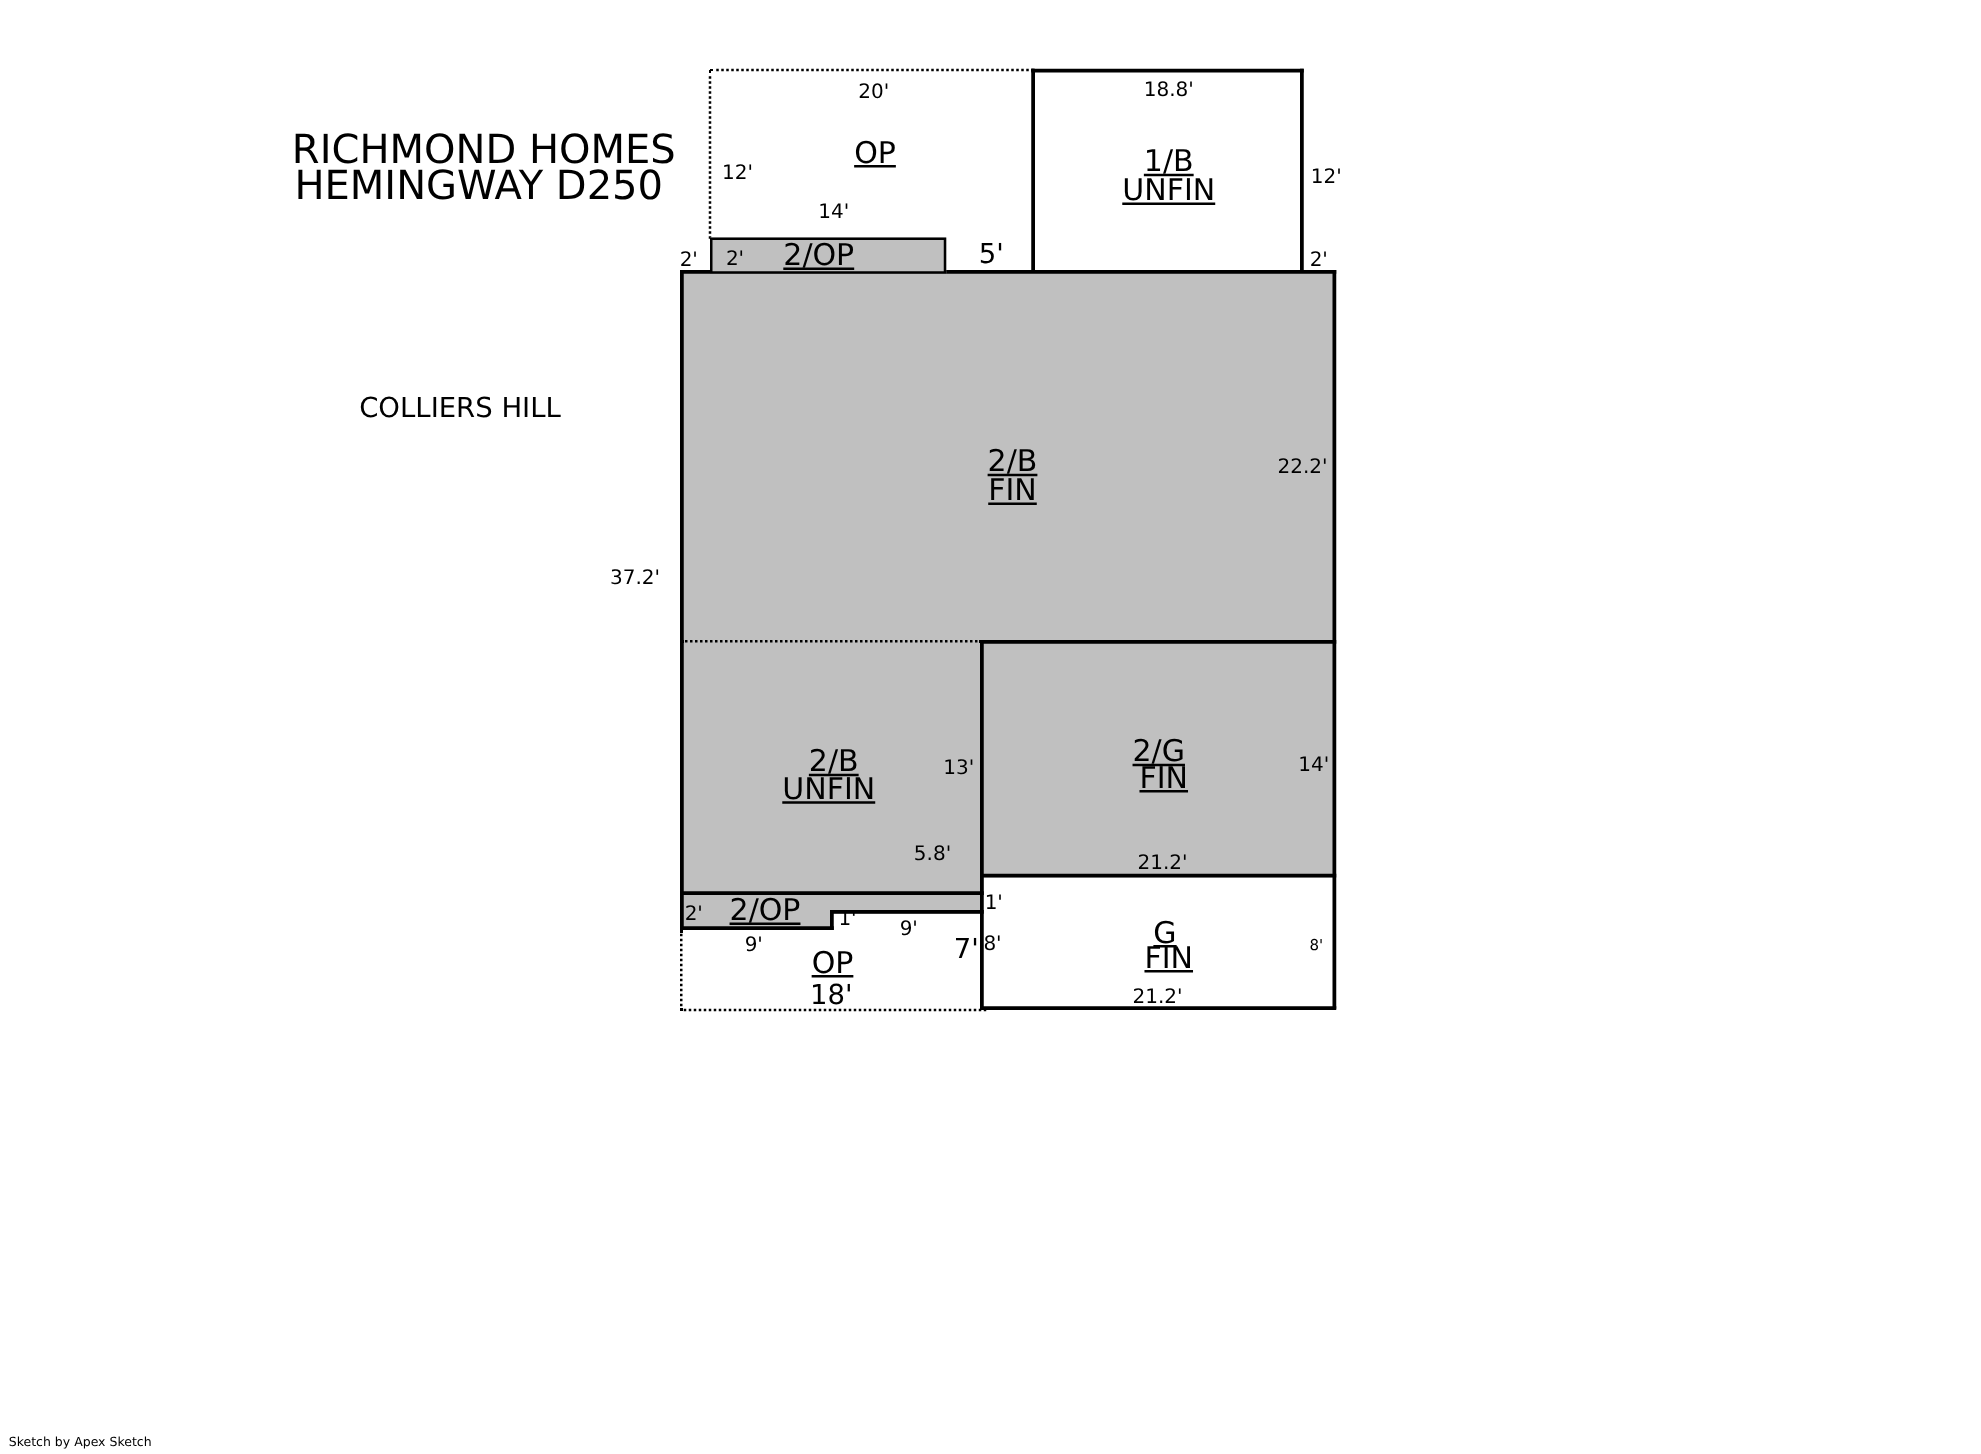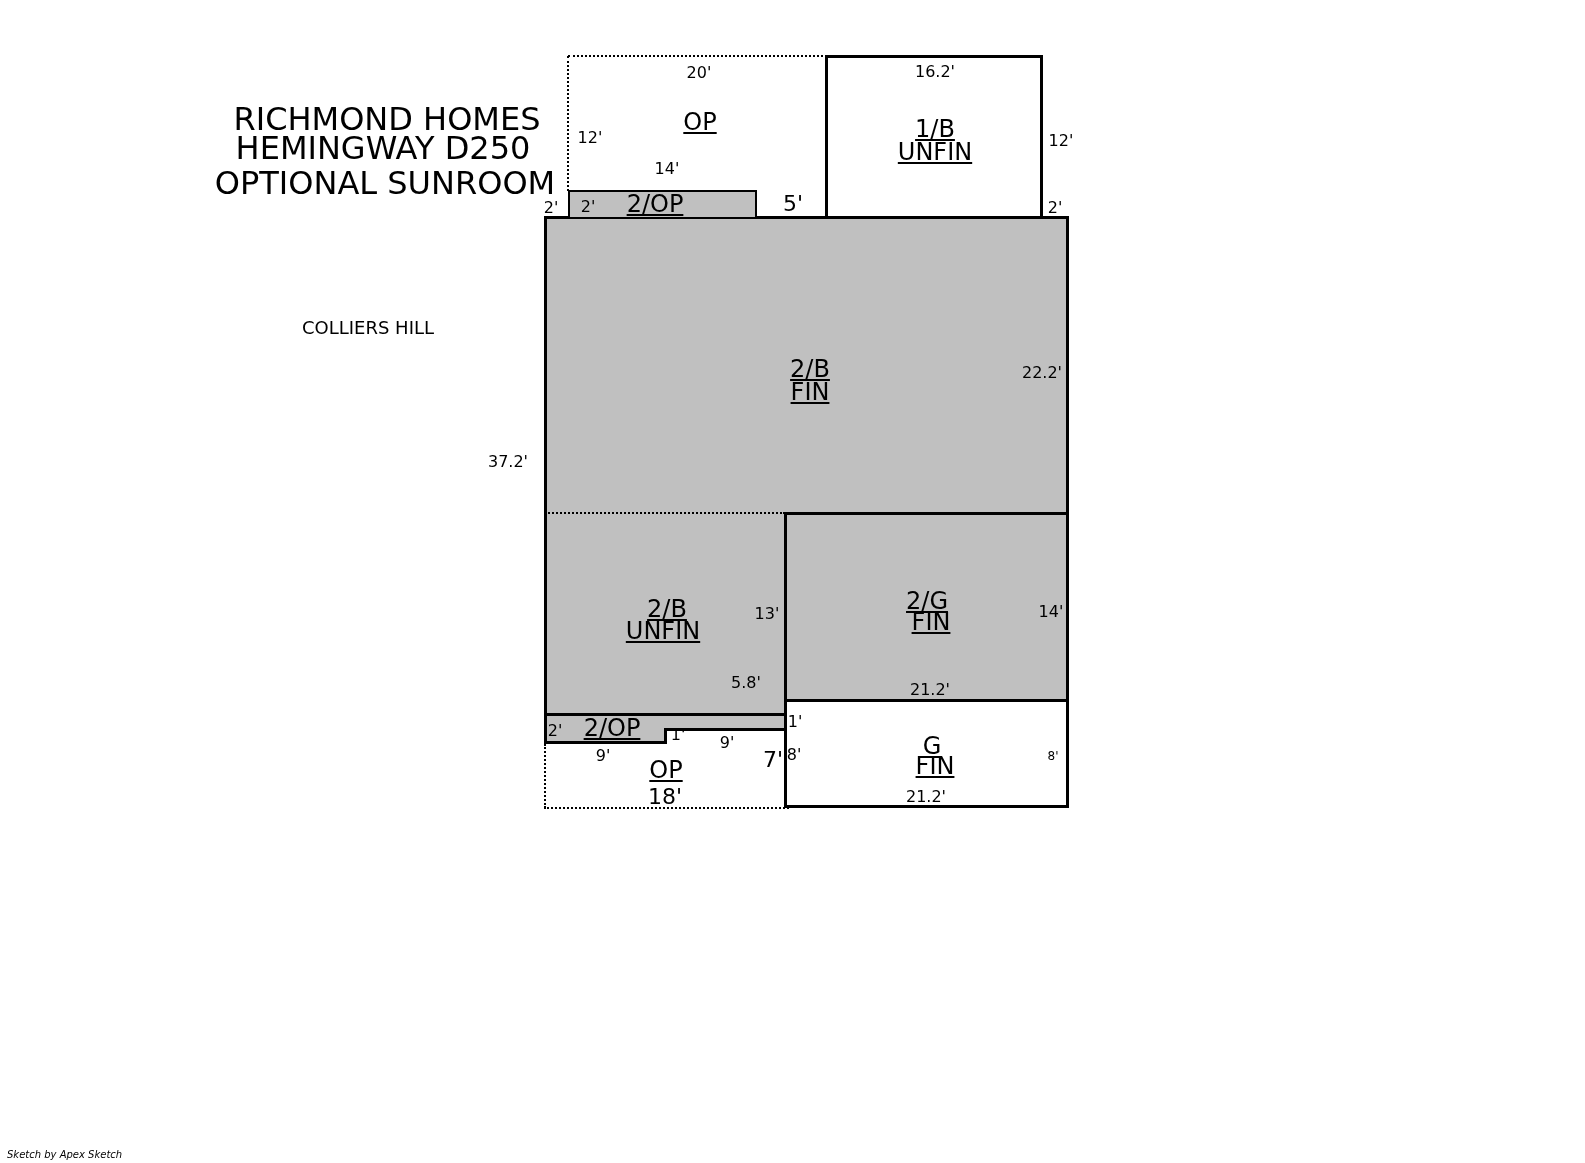--- a/index.html
+++ b/index.html
@@ -12,21 +12,21 @@
   .dot-v{position:absolute;border-left:2px dotted #000;width:0;z-index:2;}
   .hline{position:absolute;background:#000;height:3px;z-index:3;}
   .vline{position:absolute;background:#000;width:3px;z-index:3;}
   .openbox{position:absolute;box-sizing:border-box;border:3px solid #000;border-bottom:none;background:transparent;z-index:3;}
   .graybox{position:absolute;box-sizing:border-box;border:2px solid #000;background:#c0c0c0;z-index:3;}
   .lbl{position:absolute;transform:translate(-50%,-50%);font-size:16px;line-height:1;white-space:nowrap;z-index:4;}
   .room{font-size:24px;text-decoration:underline;}
   .big{font-size:22px;}
   .sm{font-size:12px;}
   .title-line{position:absolute;transform:translate(-50%,-50%);font-size:32px;white-space:nowrap;z-index:4;}
-  .subtitle{position:absolute;transform:translate(-50%,-50%);font-size:18px;white-space:nowrap;z-index:4;}
+  .subtitle{position:absolute;transform:translate(-50%,-50%);font-size:22px;white-space:nowrap;z-index:4;}
   .credit{position:absolute;font-size:10px;white-space:nowrap;z-index:4;}
 </style>
 </head>
 <body>
 
 <div class="sheet">
 
   <div class="fill" style="left:545px;top:217px;width:523px;height:298px;"></div>
   <div class="fill" style="left:545px;top:514px;width:242px;height:202px;"></div>
   <div class="fill" style="left:786px;top:514px;width:282px;height:188px;"></div>
@@ -49,33 +49,32 @@
   <div class="hline" style="left:544px;top:713px;width:243px;"></div>
   <div class="hline" style="left:544px;top:741px;width:123px;"></div>
   <div class="vline" style="left:664px;top:728px;height:16px;"></div>
   <div class="hline" style="left:664px;top:728px;width:123px;"></div>
 
   <div class="openbox" style="left:825px;top:55px;width:218px;height:162px;"></div>
   <div class="graybox" style="left:568px;top:190px;width:189px;height:29px;"></div>
 
   <div class="title-line" style="left:387px;top:119px;">RICHMOND HOMES</div>
   <div class="title-line" style="left:383px;top:148px;">HEMINGWAY D250</div>
-  <div class="title-line" style="left:385px;top:183px;">OPTIONAL SUNROOM</div>
   <div class="subtitle" style="left:368px;top:327px;">COLLIERS HILL</div>
 
   <div class="lbl" style="left:699px;top:73px;">20'</div>
   <div class="lbl room" style="left:700px;top:122px;">OP</div>
   <div class="lbl" style="left:590px;top:138px;">12'</div>
   <div class="lbl" style="left:667px;top:169px;">14'</div>
   <div class="lbl" style="left:551px;top:208px;">2'</div>
   <div class="lbl" style="left:588px;top:207px;">2'</div>
   <div class="lbl room" style="left:655px;top:204px;">2/OP</div>
   <div class="lbl big" style="left:793px;top:204px;">5'</div>
 
-  <div class="lbl" style="left:935px;top:72px;">16.2'</div>
+  <div class="lbl" style="left:935px;top:72px;">18.8'</div>
   <div class="lbl room" style="left:935px;top:129px;">1/B</div>
   <div class="lbl room" style="left:935px;top:152px;">UNFIN</div>
   <div class="lbl" style="left:1061px;top:141px;">12'</div>
   <div class="lbl" style="left:1055px;top:208px;">2'</div>
 
   <div class="lbl room" style="left:810px;top:369px;">2/B</div>
   <div class="lbl room" style="left:810px;top:392px;">FIN</div>
   <div class="lbl" style="left:1042px;top:373px;">22.2'</div>
   <div class="lbl" style="left:508px;top:462px;">37.2'</div>
 
@@ -98,15 +97,15 @@
   <div class="lbl" style="left:555px;top:731px;">2'</div>
   <div class="lbl room" style="left:612px;top:728px;">2/OP</div>
   <div class="lbl" style="left:678px;top:735px;">1'</div>
   <div class="lbl" style="left:746px;top:683px;">5.8'</div>
   <div class="lbl" style="left:727px;top:743px;">9'</div>
   <div class="lbl" style="left:603px;top:756px;">9'</div>
   <div class="lbl big" style="left:773px;top:760px;">7'</div>
   <div class="lbl room" style="left:666px;top:770px;">OP</div>
   <div class="lbl big" style="left:665px;top:797px;text-align:center;">18'</div>
 
-  <div class="credit" style="left:7px;top:1149px;font-style:italic;">Sketch by Apex Sketch</div>
+  <div class="credit" style="left:7px;top:1149px;">Sketch by Apex Sketch</div>
 
 </div>
 
 </body></html>

